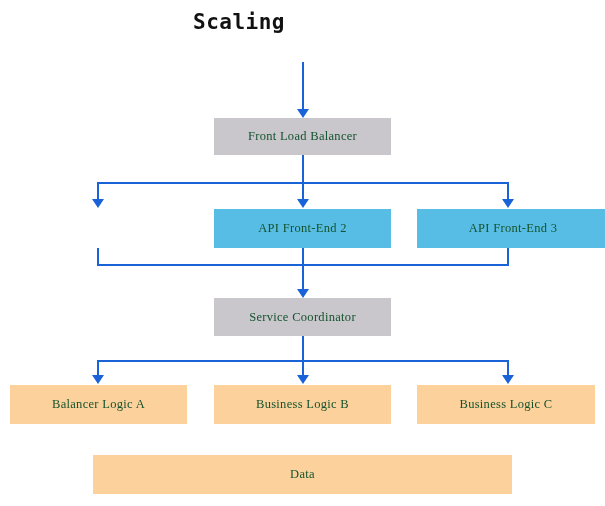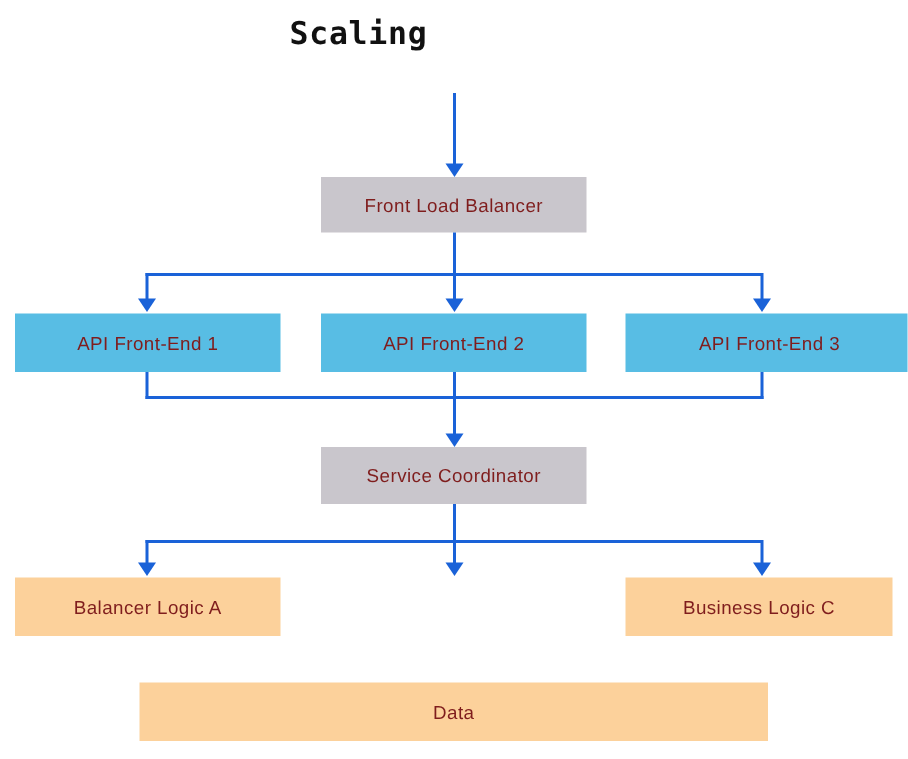--- a/index.html
+++ b/index.html
@@ -18,22 +18,22 @@
     font-weight:bold;
     font-size:21px;
     letter-spacing:0.5px;
     color:#111111;
     line-height:28px;
   }
 
   .node{
     position:absolute;
     display:flex;align-items:center;justify-content:center;
-    color:#7f1d1d;
-    font-family:Liberation Sans, sans-serif;
+    color:#14532d;
+    font-family:Liberation Serif, serif;
     font-size:12.5px;
     letter-spacing:0.3px;
     box-sizing:border-box;
     text-align:center;
     white-space:nowrap;
   }
   .node.gray{background:#c9c6cc;}
   .node.blue{background:#58bde4;}
   .node.peach{background:#fcd19b;}
 
@@ -65,23 +65,20 @@
 
   <div class="seg v" style="left:302px;top:155px;height:28px;"></div>
   <div class="seg h" style="left:97px;top:182px;width:411px;"></div>
   <div class="seg v" style="left:97px;top:182px;height:20px;"></div>
   <div class="arrowhead" style="left:92px;top:199px;"></div>
   <div class="seg v" style="left:302px;top:182px;height:20px;"></div>
   <div class="arrowhead" style="left:297px;top:199px;"></div>
   <div class="seg v" style="left:507px;top:182px;height:20px;"></div>
   <div class="arrowhead" style="left:502px;top:199px;"></div>
 
-  <div class="node blue" style="left:10px;top:209px;width:177px;height:39px;">
-    <span>API Front-End 1</span>
-  </div>
   <div class="node blue" style="left:214px;top:209px;width:177px;height:39px;">
     <span>API Front-End 2</span>
   </div>
   <div class="node blue" style="left:417px;top:209px;width:192px;height:39px;">
     <span>API Front-End 3</span>
   </div>
 
   <div class="seg v" style="left:97px;top:248px;height:18px;"></div>
   <div class="seg v" style="left:507px;top:248px;height:18px;"></div>
   <div class="seg h" style="left:97px;top:264px;width:412px;"></div>
@@ -98,20 +95,23 @@
   <div class="seg v" style="left:97px;top:360px;height:18px;"></div>
   <div class="arrowhead" style="left:92px;top:375px;"></div>
   <div class="seg v" style="left:302px;top:360px;height:18px;"></div>
   <div class="arrowhead" style="left:297px;top:375px;"></div>
   <div class="seg v" style="left:507px;top:360px;height:18px;"></div>
   <div class="arrowhead" style="left:502px;top:375px;"></div>
 
   <div class="node peach" style="left:10px;top:385px;width:177px;height:39px;">
     <span>Balancer Logic A</span>
   </div>
+  <div class="node peach" style="left:214px;top:385px;width:177px;height:39px;">
+    <span>Business Logic B</span>
+  </div>
   <div class="node peach" style="left:417px;top:385px;width:178px;height:39px;">
     <span>Business Logic C</span>
   </div>
 
   <div class="node peach" style="left:93px;top:455px;width:419px;height:39px;">
     <span>Data</span>
   </div>
 
 </div>
 

